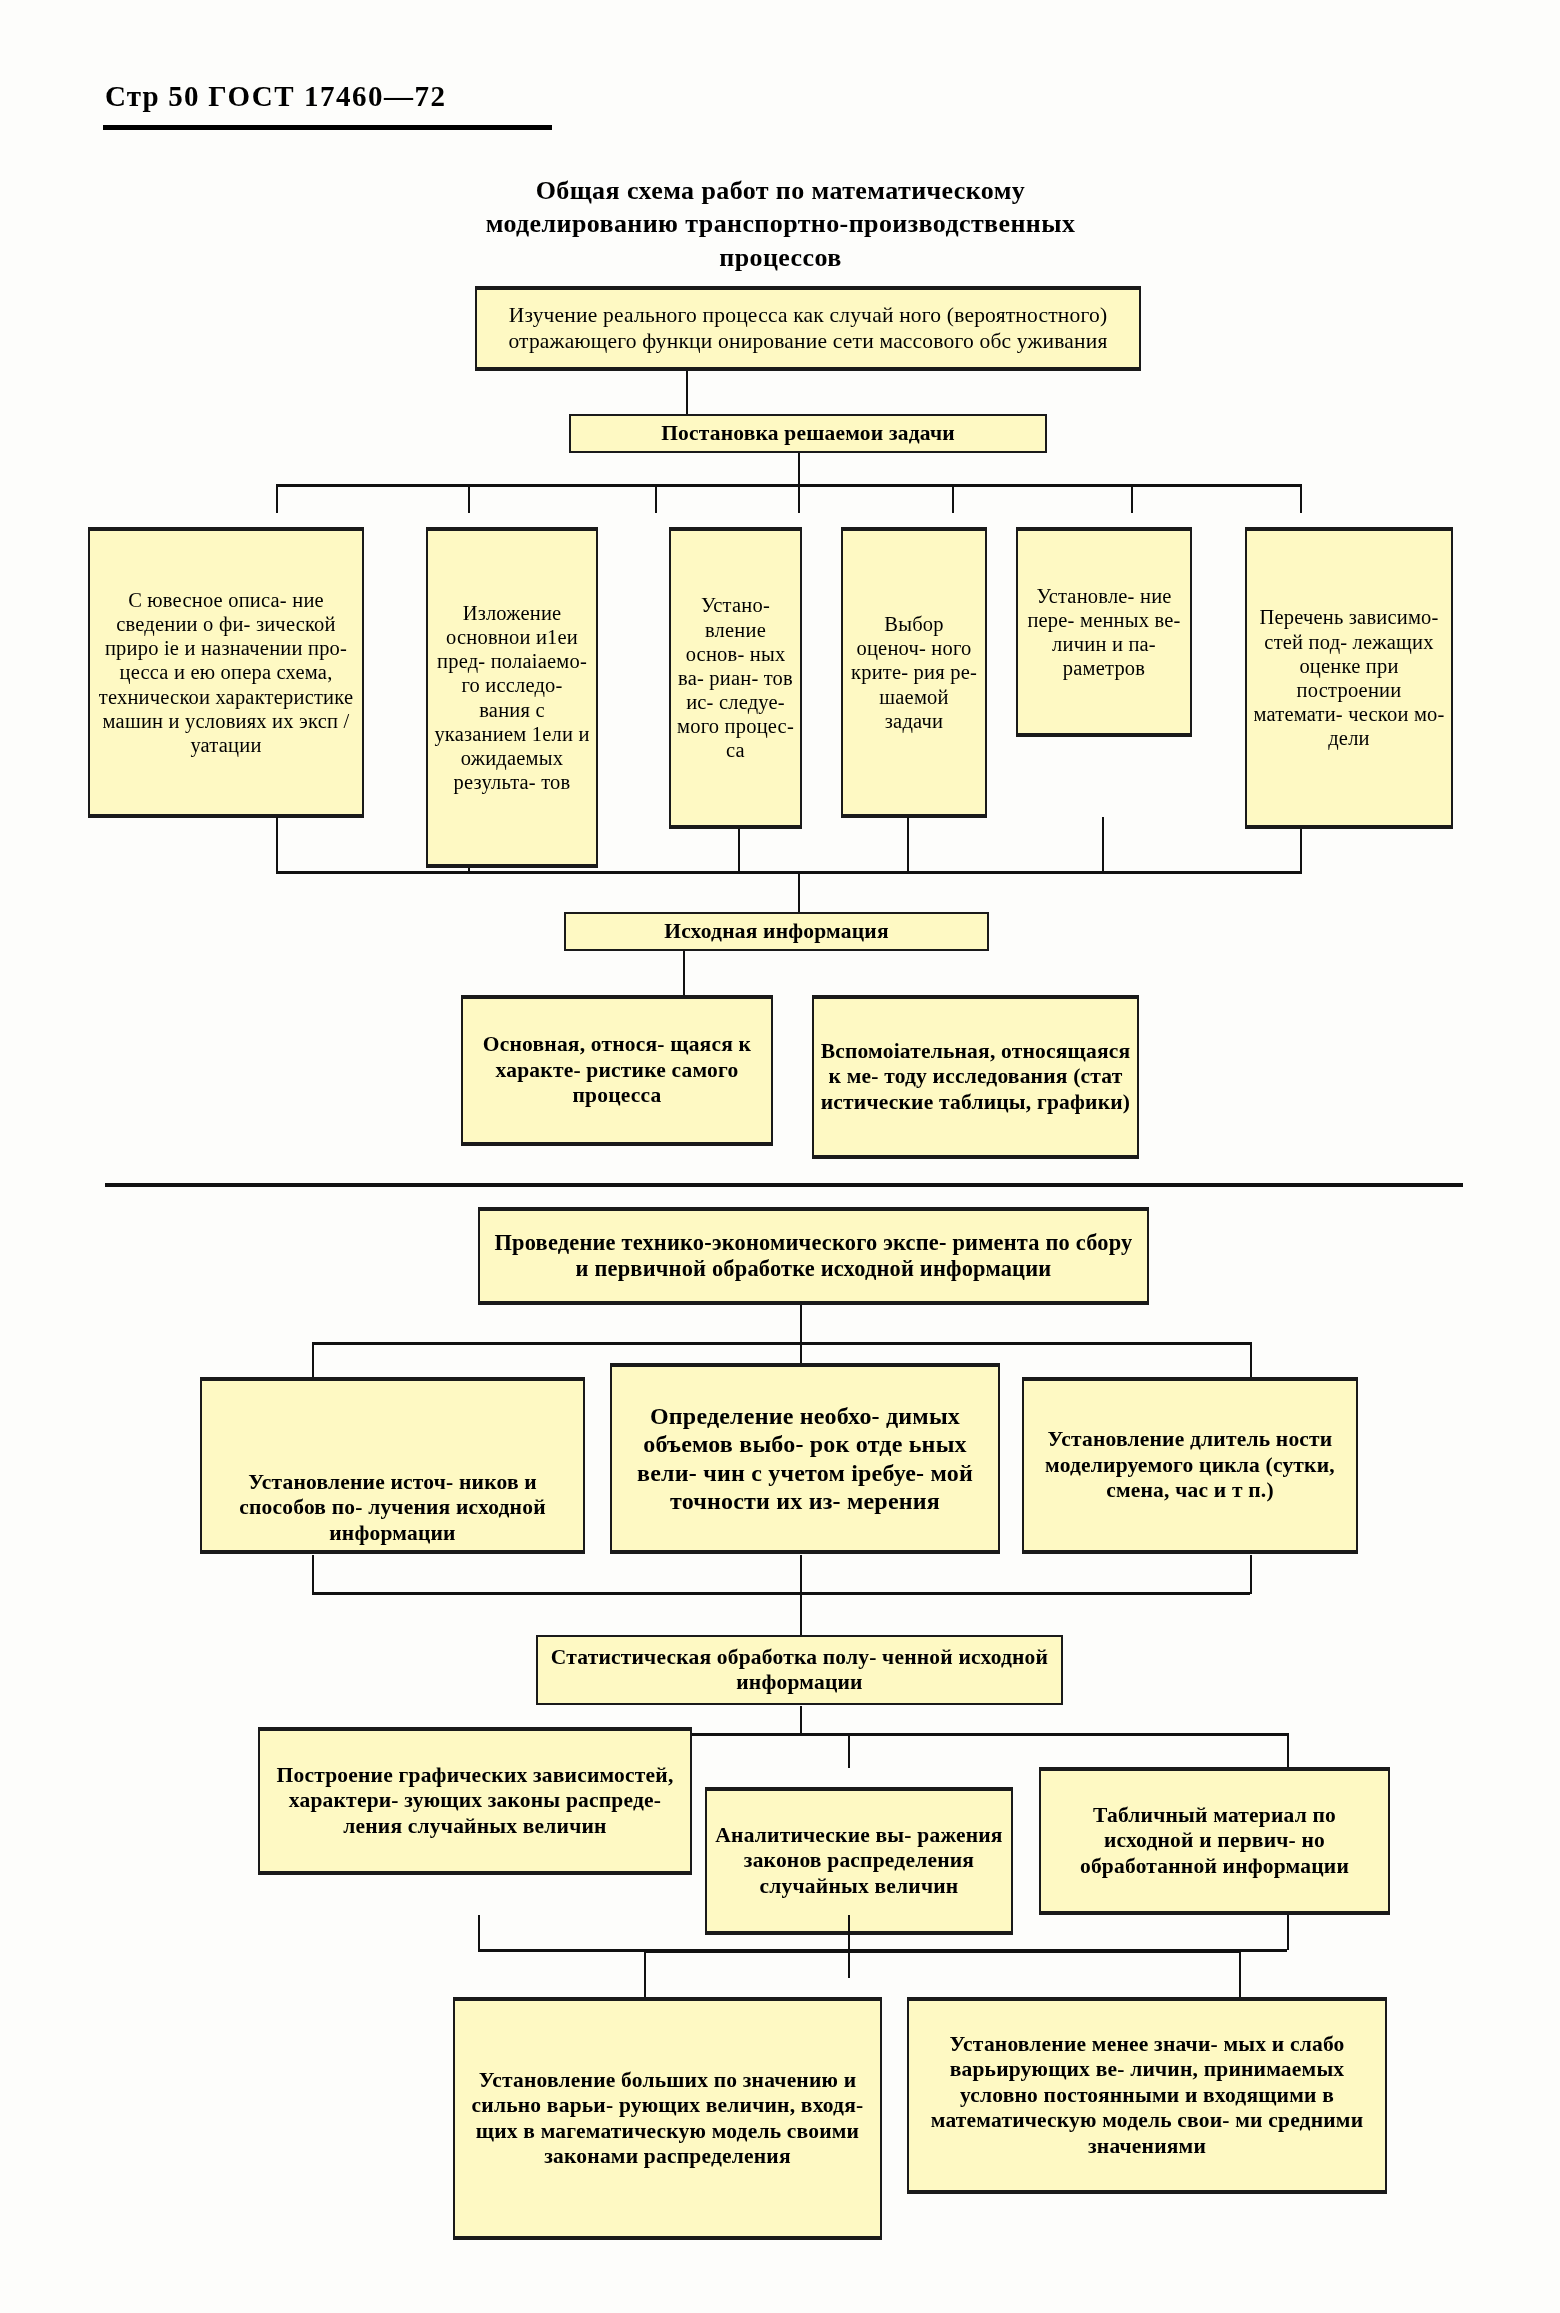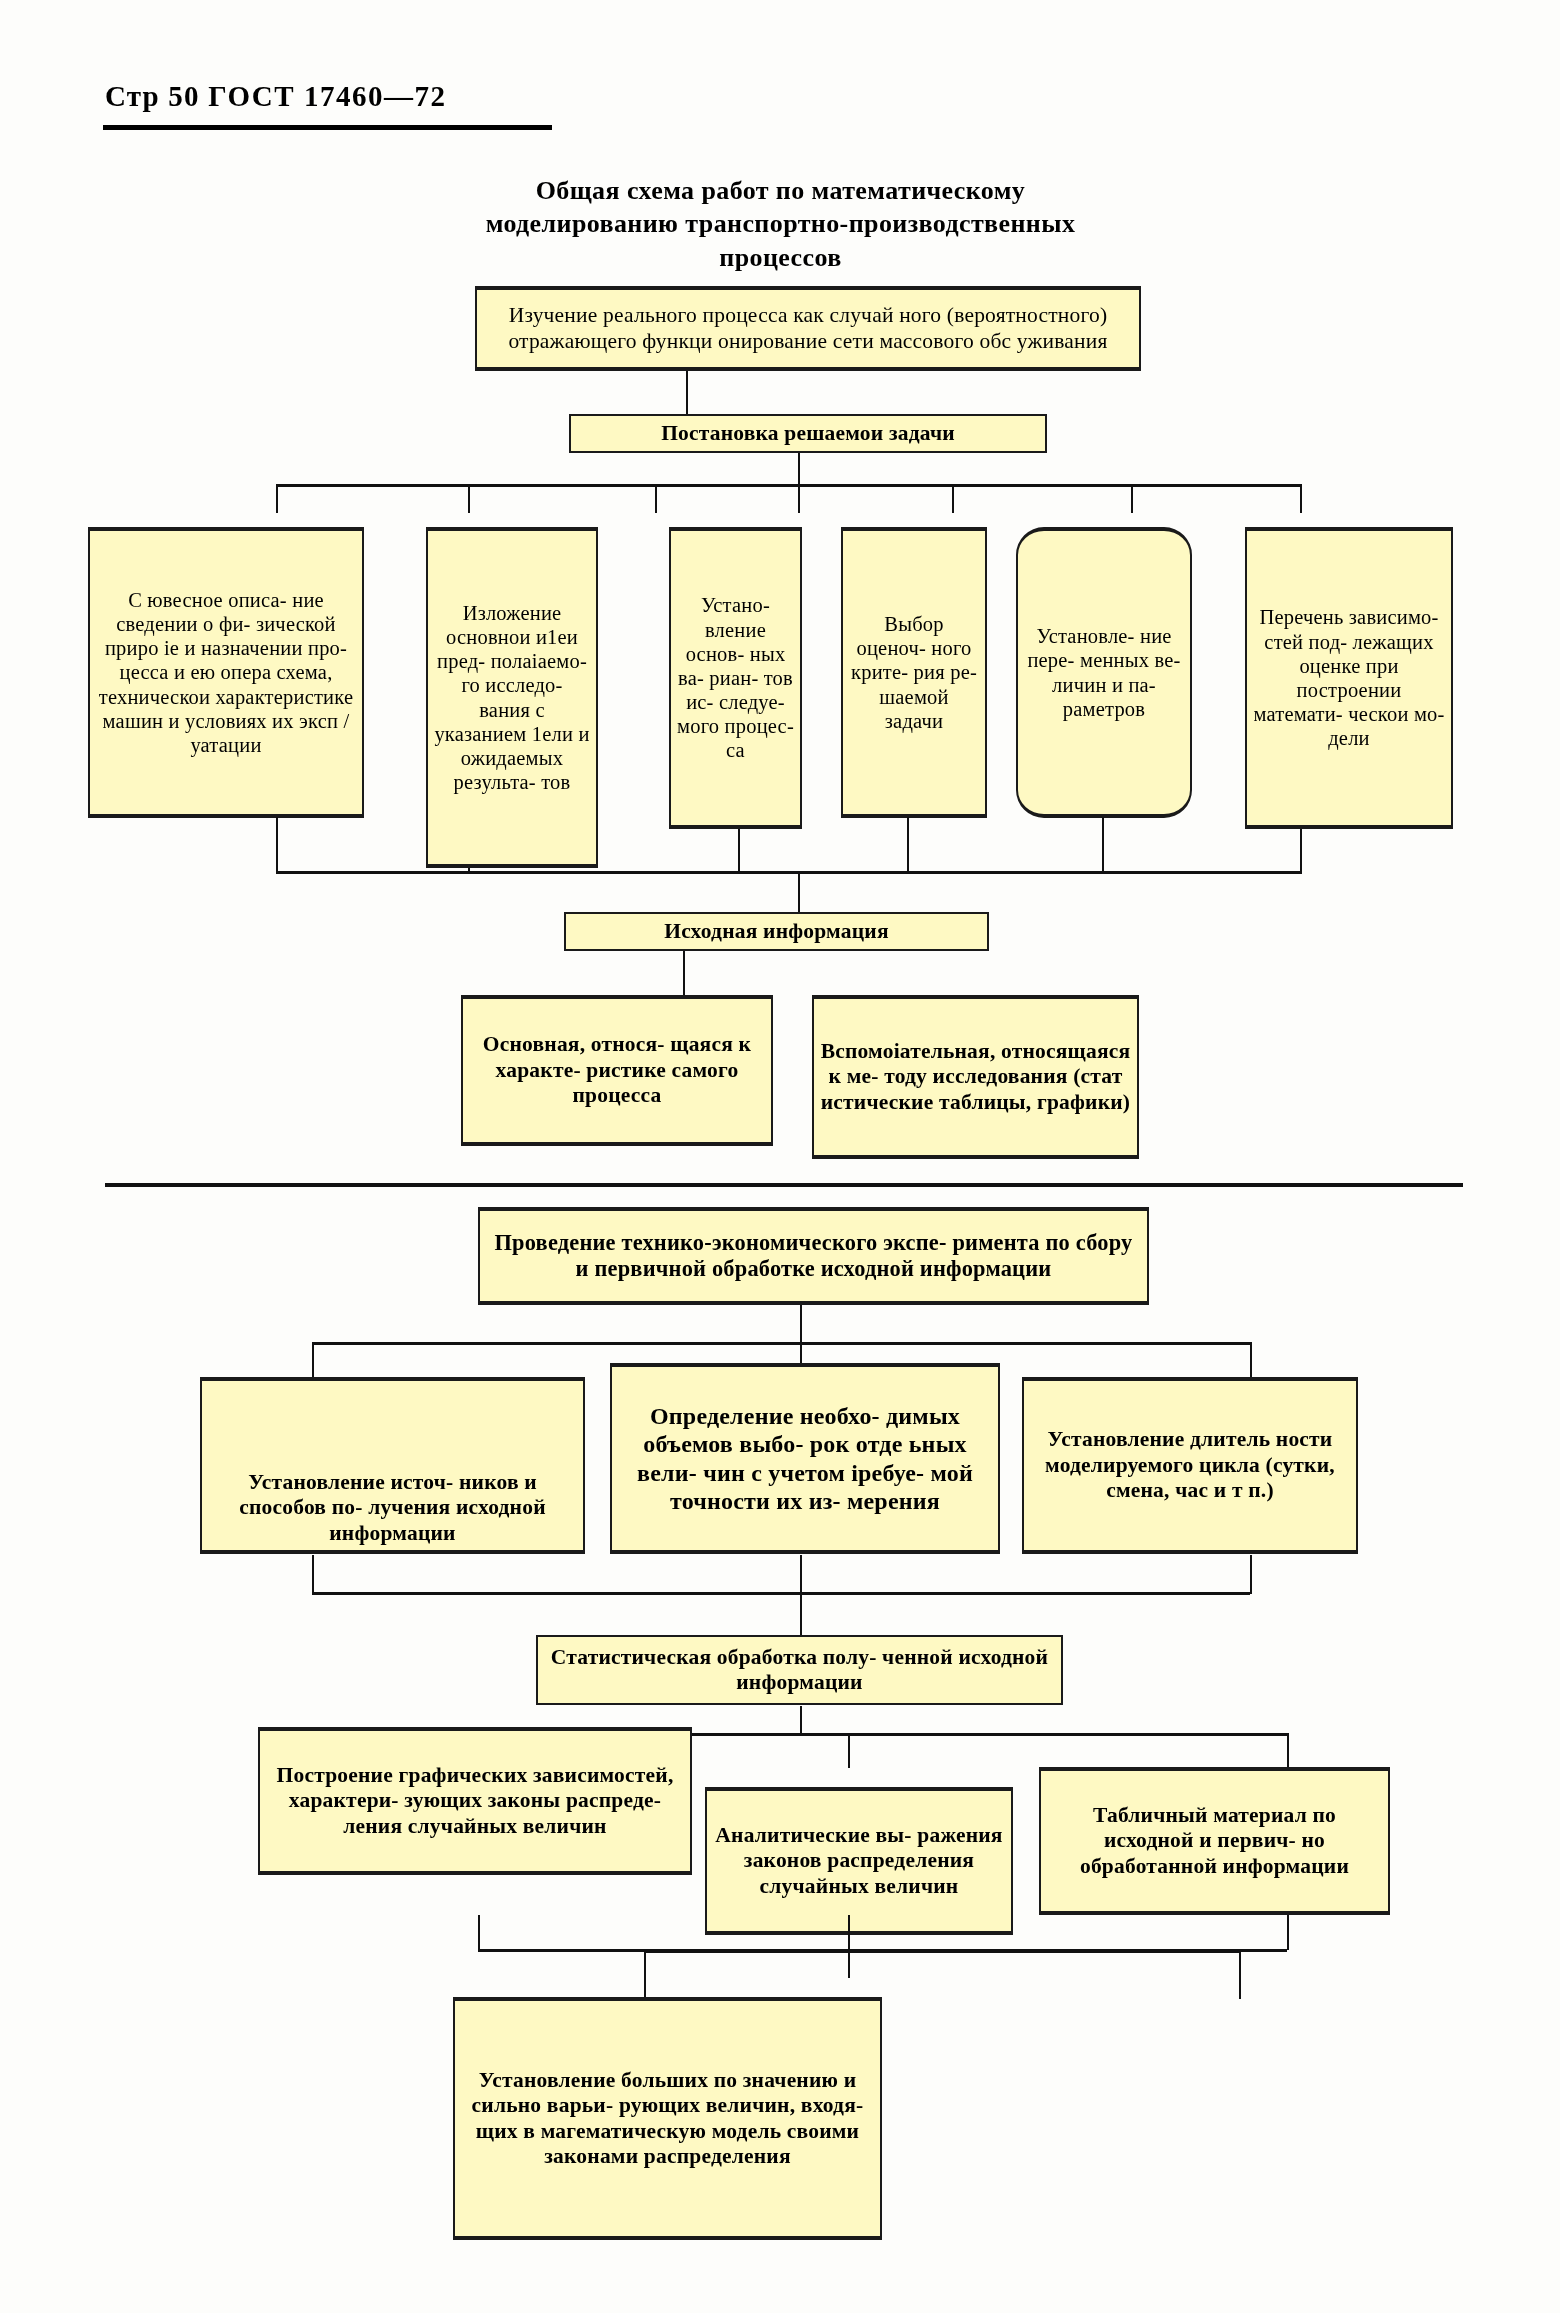--- a/index.html
+++ b/index.html
@@ -141,21 +141,21 @@
   </div>
 
   <div class="box" style="left:669px; top:527px; width:133px; height:302px; font-size:20.5px;">
     <span>Устано- вление основ- ных ва- риан- тов ис- следуе- мого процес- са</span>
   </div>
 
   <div class="box" style="left:841px; top:527px; width:146px; height:291px; font-size:20.5px;">
     <span>Выбор оценоч- ного крите- рия ре- шаемой задачи</span>
   </div>
 
-  <div class="box" style="left:1016px; top:527px; width:176px; height:291px; font-size:20.5px;border-radius:28px;">
+  <div class="box" style="left:1016px; top:527px; width:176px; height:210px; font-size:20.5px;">
     <span>Установле- ние пере- менных ве- личин и па- раметров</span>
   </div>
 
   <div class="box" style="left:1245px; top:527px; width:208px; height:302px; font-size:20.5px;">
     <span>Перечень зависимо- стей под- лежащих оценке при построении математи- ческои мо- дели</span>
   </div>
 
   <div class="vline" style="left:276px; top:817px; height:57px;"></div>
   <div class="vline" style="left:468px; top:868px; height:5.9px;"></div>
   <div class="vline" style="left:738px; top:829px; height:45px;"></div>
@@ -237,15 +237,18 @@
   <div class="hline" style="left:478px; top:1949px; width:809px;"></div>
   <div class="vline" style="left:848px; top:1949px; height:29px;"></div>
   <div class="hline" style="left:644px; top:1950px; width:597px;"></div>
   <div class="vline" style="left:644px; top:1950px; height:49px;"></div>
   <div class="vline" style="left:1239px; top:1950px; height:49px;"></div>
 
   <div class="box" style="left:453px; top:1997px; width:429px; height:243px; font-size:21.5px; font-weight:bold;">
     <span>Установление больших по значению и сильно варьи- рующих величин, входя- щих в магематическую модель своими законами распределения</span>
   </div>
 
+  <div class="box" style="left:907px; top:1997px; width:480px; height:197px; font-size:21.5px; font-weight:bold;">
+    <span>Установление менее значи- мых и слабо варьирующих ве- личин, принимаемых условно постоянными и  входящими в математическую модель свои- ми средними значениями</span>
+  </div>
 
 </div>
 
 
 </body></html>

